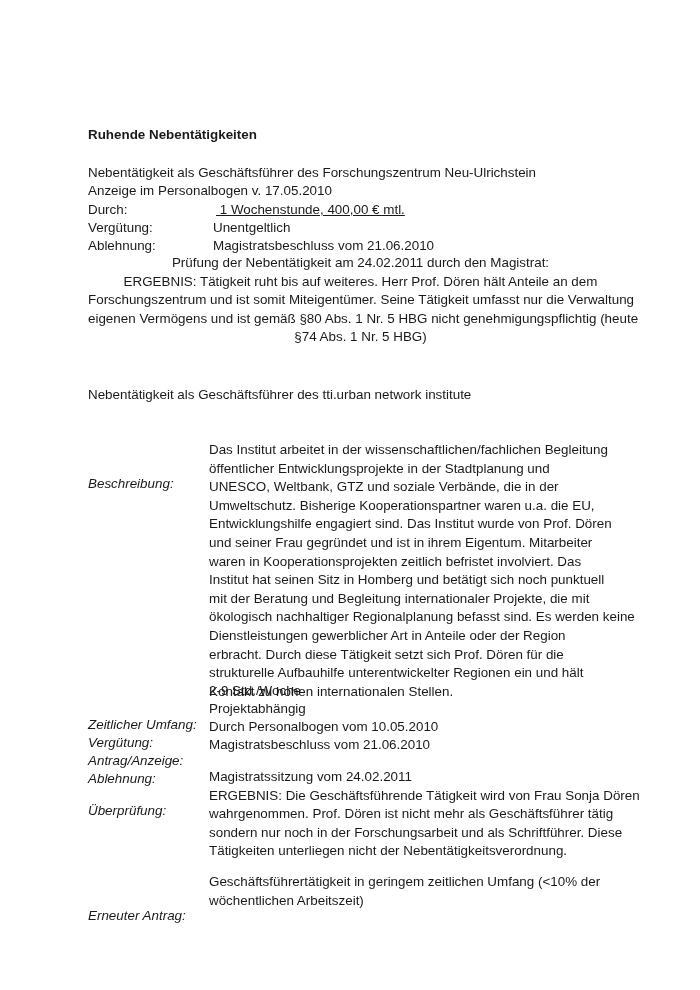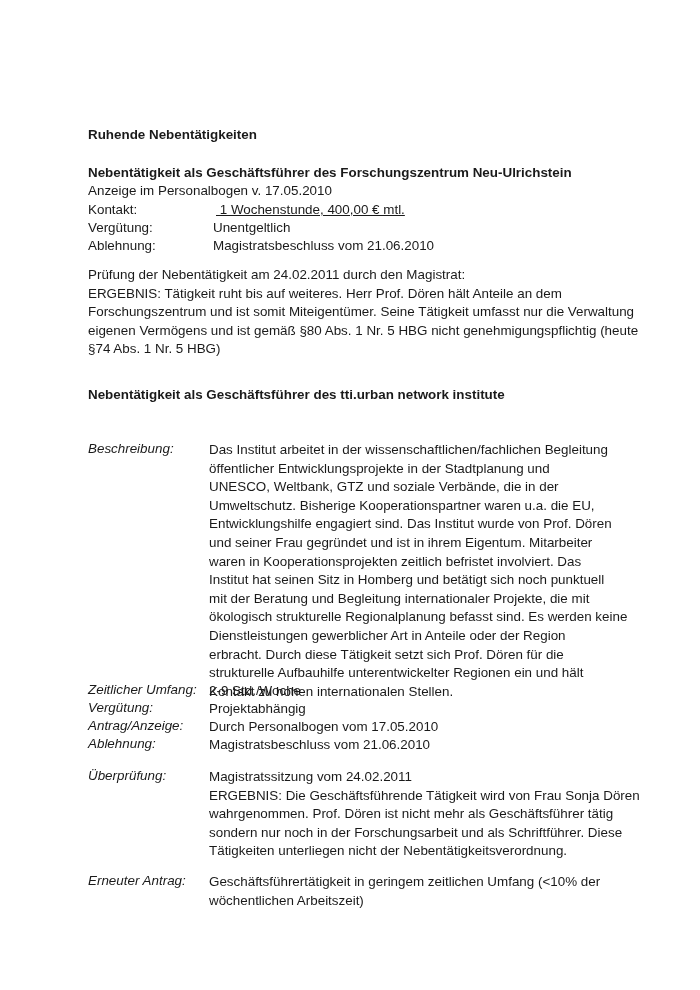--- a/index.html
+++ b/index.html
@@ -4,56 +4,56 @@
 <style>
   html, body { margin: 0; padding: 0; background: #ffffff; }
   body {
     width: 700px; height: 990px; position: relative; overflow: hidden;
     font-family: "Liberation Sans", "DejaVu Sans", sans-serif;
     color: #1a1a1a; font-size: 13.4px;
   }
   .page { position: absolute; left: 88px; top: 0; width: 540px; }
   .abs { position: absolute; left: 0; white-space: nowrap; }
   .h-under { font-weight: bold; top: 127px; }
-  .bold { font-weight: bold; }
+  .bold { font-weight: normal; }
   .row { position: absolute; left: 0; width: 540px; }
   .row .lab { position: absolute; left: 0; }
   .row .val1 { position: absolute; left: 128px; }
   .row .val2 { position: absolute; left: 125px; }
   .para { position: absolute; left: 0; width: 545px; line-height: 18.6px; }
   .para span { display: block; white-space: nowrap; }
   .grid-row { position: absolute; left: 0; width: 540px; }
-  .grid-row .lab { position: absolute; left: 0; font-style: italic; }
+  .grid-row .lab { position: absolute; left: 0; font-style: italic; margin-top: 35px; }
   .grid-row .val { position: absolute; left: 121px; width: 420px; line-height: 18.6px; }
   .grid-row .val span { display: block; white-space: nowrap; }
 </style>
 </head>
 <body>
 
 <div class="page">
 
   <div class="abs h-under">Ruhende Nebentätigkeiten</div>
 
   <div class="abs bold" style="top:165px;">Nebentätigkeit als Geschäftsführer des Forschungszentrum Neu-Ulrichstein</div>
   <div class="abs" style="top:183px;text-align:right;">Anzeige im Personalbogen v. 17.05.2010</div>
 
   <div class="row" style="top:202px;">
-    <span class="lab">Kontakt:</span>
+    <span class="lab">Durch:</span>
     <span class="val1" style="white-space:pre;text-decoration:underline;"> 1 Wochenstunde, 400,00 € mtl.</span>
   </div>
   <div class="row" style="top:220px;">
     <span class="lab">Vergütung:</span>
     <span class="val2">Unentgeltlich</span>
   </div>
   <div class="row" style="top:238px;">
     <span class="lab">Ablehnung:</span>
     <span class="val2">Magistratsbeschluss vom 21.06.2010</span>
   </div>
 
-  <div class="para" style="top:266px;">
+  <div class="para" style="top:254px;text-align:center;">
     <span>Prüfung der Nebentätigkeit am 24.02.2011 durch den Magistrat:</span>
     <span>ERGEBNIS: Tätigkeit ruht bis auf weiteres. Herr Prof. Dören hält Anteile an dem</span>
     <span>Forschungszentrum und ist somit Miteigentümer. Seine Tätigkeit umfasst nur die Verwaltung</span>
     <span>eigenen Vermögens und ist gemäß §80 Abs. 1 Nr. 5 HBG nicht genehmigungspflichtig (heute</span>
     <span>§74 Abs. 1 Nr. 5 HBG)</span>
   </div>
 
   <div class="abs bold" style="top:387px;">Nebentätigkeit als Geschäftsführer des tti.urban network institute</div>
 
   <div class="grid-row" style="top:441px;">
@@ -61,39 +61,39 @@
     <div class="val">
       <span>Das Institut arbeitet in der wissenschaftlichen/fachlichen Begleitung</span>
       <span>öffentlicher Entwicklungsprojekte in der Stadtplanung und</span>
       <span>UNESCO, Weltbank, GTZ und soziale Verbände, die in der</span>
       <span>Umweltschutz. Bisherige Kooperationspartner waren u.a. die EU,</span>
       <span>Entwicklungshilfe engagiert sind. Das Institut wurde von Prof. Dören</span>
       <span>und seiner Frau gegründet und ist in ihrem Eigentum. Mitarbeiter</span>
       <span>waren in Kooperationsprojekten zeitlich befristet involviert. Das</span>
       <span>Institut hat seinen Sitz in Homberg und betätigt sich noch punktuell</span>
       <span>mit der Beratung und Begleitung internationaler Projekte, die mit</span>
-      <span>ökologisch strukturelle Regionalplanung befasst sind. Es werden keine</span>
+      <span>ökologisch nachhaltiger Regionalplanung befasst sind. Es werden keine</span>
       <span>Dienstleistungen gewerblicher Art in Anteile oder der Region</span>
       <span>erbracht. Durch diese Tätigkeit setzt sich Prof. Dören für die</span>
       <span>strukturelle Aufbauhilfe unterentwickelter Regionen ein und hält</span>
       <span>Kontakt zu hohen internationalen Stellen.</span>
     </div>
   </div>
 
   <div class="grid-row" style="top:682px;">
     <span class="lab">Zeitlicher Umfang:</span>
     <div class="val">2-9 Std./Woche</div>
   </div>
   <div class="grid-row" style="top:700px;">
     <span class="lab">Vergütung:</span>
     <div class="val">Projektabhängig</div>
   </div>
   <div class="grid-row" style="top:718px;">
     <span class="lab">Antrag/Anzeige:</span>
-    <div class="val">Durch Personalbogen vom 17.05.2010</div>
+    <div class="val">Durch Personalbogen vom 10.05.2010</div>
   </div>
   <div class="grid-row" style="top:736px;">
     <span class="lab">Ablehnung:</span>
     <div class="val">Magistratsbeschluss vom 21.06.2010</div>
   </div>
 
   <div class="grid-row" style="top:768px;">
     <span class="lab">Überprüfung:</span>
     <div class="val">
       <span>Magistratssitzung vom 24.02.2011</span>

